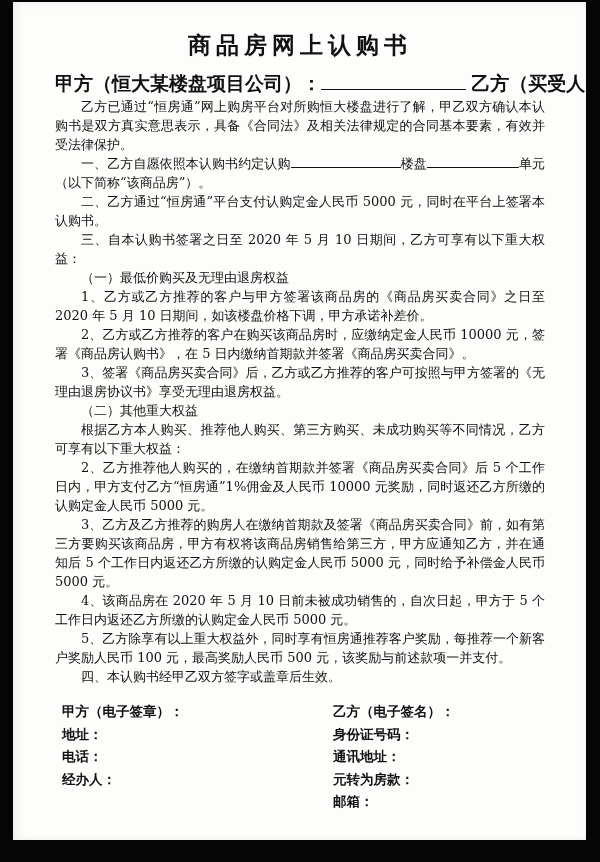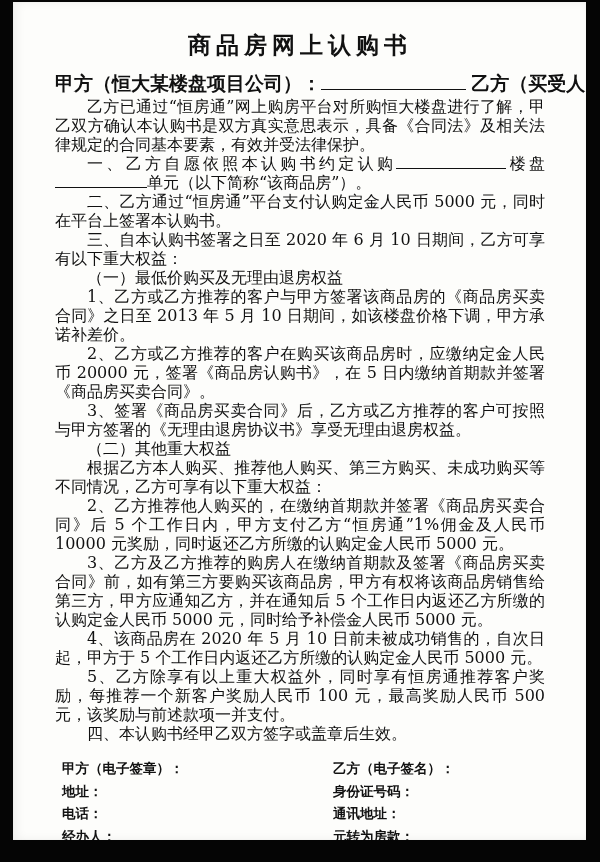--- a/index.html
+++ b/index.html
@@ -29,21 +29,21 @@
   .blank {
     display:inline-block; height:13px;
     border-bottom:1.5px solid #111;
     vertical-align:baseline;
   }
   .w145 { width:145px; } .w60 { width:60px; }
   .w110 { width:110px; } .w92 { width:92px; }
   p.body {
     margin:0;
     font-family:"DejaVu Serif", serif;
-    font-size:16px; line-height:19px;
+    font-size:13px; line-height:19px;
     text-align:justify; text-indent:2em;
   }
   .sig {
     display:flex; margin-top:15px;
     font-weight:bold; font-size:13.5px; line-height:22.5px;
   }
   .sig .col-a { width:278px; padding-left:7px; box-sizing:border-box; }
   .sig .col-b { flex:1; }
 </style>
 </head>
@@ -57,24 +57,24 @@
     <div class="party-line">
       <span>甲方（恒大某楼盘项目公司）：</span><span class="blank w145"></span>
       <span>乙方（买受人）：</span><span class="blank w60"></span>
     </div>
 
     <p class="body">乙方已通过“恒房通”网上购房平台对所购恒大楼盘进行了解，甲乙双方确认本认购书是双方真实意思表示，具备《合同法》及相关法律规定的合同基本要素，有效并受法律保护。</p>
 
     <p class="body"><span>一、乙方自愿依照本认购书约定认购</span><span class="blank w110"></span><span>楼盘</span><span class="blank w92"></span><span>单元（以下简称“该商品房”）。</span></p>
 
     <p class="body">二、乙方通过“恒房通”平台支付认购定金人民币 5000 元，同时在平台上签署本认购书。</p>
-    <p class="body">三、自本认购书签署之日至 2020 年 6 月 10 日期间，乙方可享有以下重大权益：</p>
+    <p class="body">三、自本认购书签署之日至 2020 年 5 月 10 日期间，乙方可享有以下重大权益：</p>
     <p class="body">（一）最低价购买及无理由退房权益</p>
-    <p class="body">1、乙方或乙方推荐的客户与甲方签署该商品房的《商品房买卖合同》之日至 2013 年 5 月 10 日期间，如该楼盘价格下调，甲方承诺补差价。</p>
-    <p class="body">2、乙方或乙方推荐的客户在购买该商品房时，应缴纳定金人民币 20000 元，签署《商品房认购书》，在 5 日内缴纳首期款并签署《商品房买卖合同》。</p>
+    <p class="body">1、乙方或乙方推荐的客户与甲方签署该商品房的《商品房买卖合同》之日至 2020 年 5 月 10 日期间，如该楼盘价格下调，甲方承诺补差价。</p>
+    <p class="body">2、乙方或乙方推荐的客户在购买该商品房时，应缴纳定金人民币 10000 元，签署《商品房认购书》，在 5 日内缴纳首期款并签署《商品房买卖合同》。</p>
     <p class="body">3、签署《商品房买卖合同》后，乙方或乙方推荐的客户可按照与甲方签署的《无理由退房协议书》享受无理由退房权益。</p>
     <p class="body">（二）其他重大权益</p>
     <p class="body">根据乙方本人购买、推荐他人购买、第三方购买、未成功购买等不同情况，乙方可享有以下重大权益：</p>
     <p class="body">2、乙方推荐他人购买的，在缴纳首期款并签署《商品房买卖合同》后 5 个工作日内，甲方支付乙方“恒房通”1%佣金及人民币 10000 元奖励，同时返还乙方所缴的认购定金人民币 5000 元。</p>
     <p class="body">3、乙方及乙方推荐的购房人在缴纳首期款及签署《商品房买卖合同》前，如有第三方要购买该商品房，甲方有权将该商品房销售给第三方，甲方应通知乙方，并在通知后 5 个工作日内返还乙方所缴的认购定金人民币 5000 元，同时给予补偿金人民币 5000 元。</p>
     <p class="body">4、该商品房在 2020 年 5 月 10 日前未被成功销售的，自次日起，甲方于 5 个工作日内返还乙方所缴的认购定金人民币 5000 元。</p>
     <p class="body">5、乙方除享有以上重大权益外，同时享有恒房通推荐客户奖励，每推荐一个新客户奖励人民币 100 元，最高奖励人民币 500 元，该奖励与前述款项一并支付。</p>
     <p class="body">四、本认购书经甲乙双方签字或盖章后生效。</p>
 
     <div class="sig">

